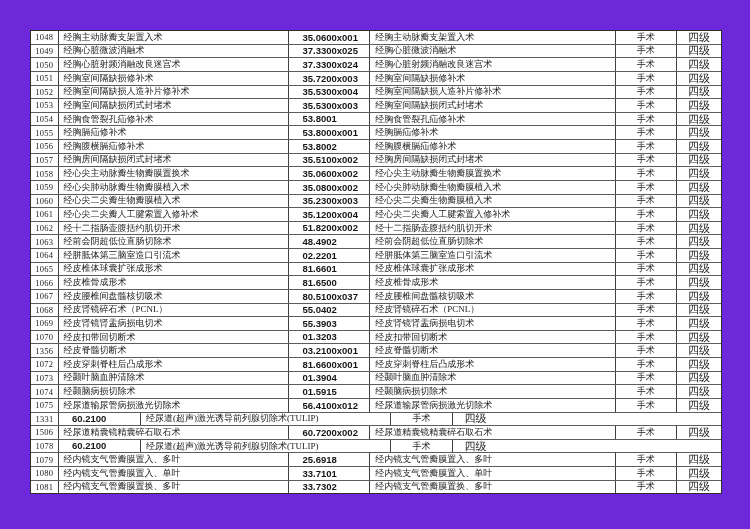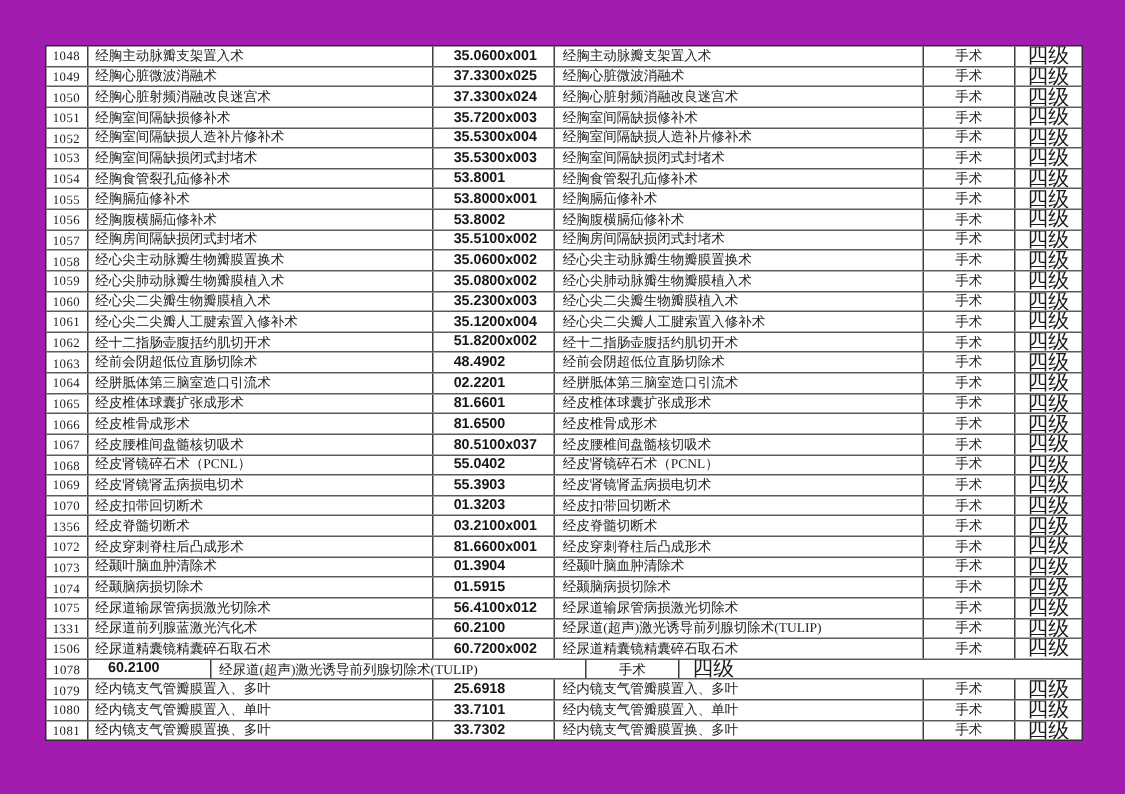--- a/index.html
+++ b/index.html
@@ -7,21 +7,21 @@
     padding: 0;
     width: 750px;
     height: 529px;
     background: #ffffff;
     font-family: "Liberation Serif", "DejaVu Serif", serif;
   }
   .page {
     position: relative;
     width: 750px;
     height: 529px;
-    background: #a21caf;
+    background: #6d28d9;
     overflow: hidden;
   }
   .grid-table {
     position: absolute;
     left: 30px;
     top: 30px;
     width: 692px;
     height: 464px;
     display: flex;
     flex-direction: column;
@@ -59,21 +59,21 @@
     padding-left: 3px;
     font-family: "Liberation Sans", "DejaVu Sans", sans-serif;
     font-weight: bold;
     color: #151515;
     align-items: flex-end;
     padding-bottom: 1px;
     margin-left: 10px;
   }
   .c-name2 { width: 250px; font-size: 9px; padding-left: 5px; }
   .c-cat   { width: 62px; justify-content: center; font-size: 9px; }
-  .c-level { width: 45px; justify-content: center; font-size: 14px; }
+  .c-level { width: 45px; justify-content: center; font-size: 11px; }
 </style>
 </head>
 <body>
 
 <div class="page">
   <div class="grid-table" id="procedure-table">
   <div class="tr">
     <div class="td c-seq">1048</div>
     <div class="td c-name">经胸主动脉瓣支架置入术</div>
     <div class="td c-code">35.0600x001</div>
@@ -320,21 +320,20 @@
     <div class="td c-seq">1075</div>
     <div class="td c-name">经尿道输尿管病损激光切除术</div>
     <div class="td c-code">56.4100x012</div>
     <div class="td c-name2">经尿道输尿管病损激光切除术</div>
     <div class="td c-cat">手术</div>
     <div class="td c-level">四级</div>
   </div>
 
   <div class="tr">
     <div class="td c-seq">1331</div>
-    <div class="td c-name">经尿道前列腺蓝激光汽化术</div>
     <div class="td c-code">60.2100</div>
     <div class="td c-name2">经尿道(超声)激光诱导前列腺切除术(TULIP)</div>
     <div class="td c-cat">手术</div>
     <div class="td c-level">四级</div>
   </div>
 
   <div class="tr">
     <div class="td c-seq">1506</div>
     <div class="td c-name">经尿道精囊镜精囊碎石取石术</div>
     <div class="td c-code">60.7200x002</div>

